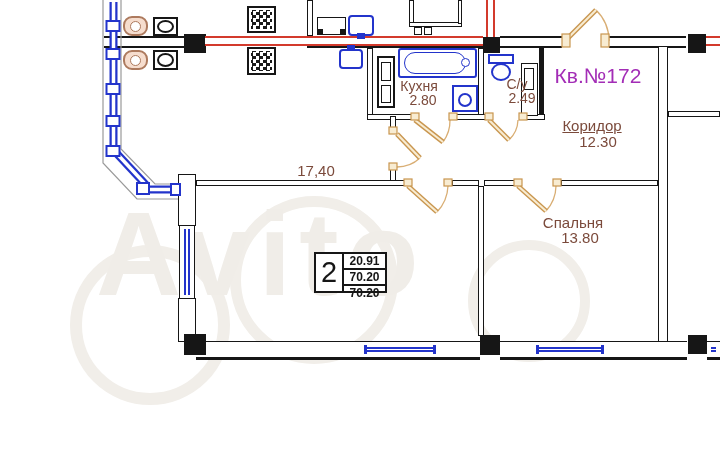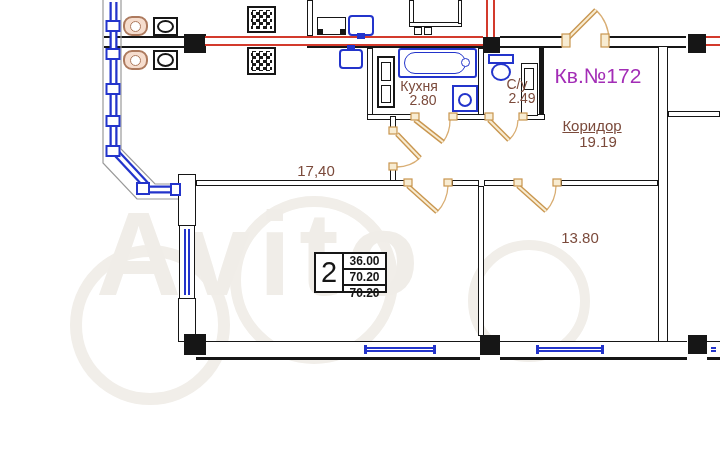--- a/index.html
+++ b/index.html
@@ -212,29 +212,30 @@
 
   <div class="lbl" style="left:272px;top:129px;width:88px;margin-top:34px;">17,40</div>
 
   <div class="lbl lbl-sm" style="left:384px;top:79px;width:70px;">Кухня</div>
   <div class="lbl lbl-sm" style="left:388px;top:93px;width:70px;">2.80</div>
 
   <div class="lbl lbl-sm" style="left:497px;top:77px;width:40px;">С/у</div>
   <div class="lbl lbl-sm" style="left:502px;top:91px;width:40px;">2.49</div>
 
   <div class="lbl" style="left:554px;top:118px;width:76px;text-decoration:underline;">Коридор</div>
-  <div class="lbl" style="left:560px;top:134px;width:76px;">19.19</div>
+  <div class="lbl" style="left:560px;top:134px;width:76px;">12.30</div>
 
   <div class="apt" style="left:548px;top:64px;width:100px;">Кв.№172</div>
 
 
+  <div class="lbl" style="left:530px;top:215px;width:86px;">Спальня</div>
   <div class="lbl" style="left:537px;top:230px;width:86px;">13.80</div>
 
   <div class="stamp">
     <div class="left">2</div>
     <div class="rows">
-      <div>36.00</div>
+      <div>20.91</div>
       <div>70.20</div>
       <div>70.20</div>
     </div>
   </div>
 
 </div>
 
 </body></html>

